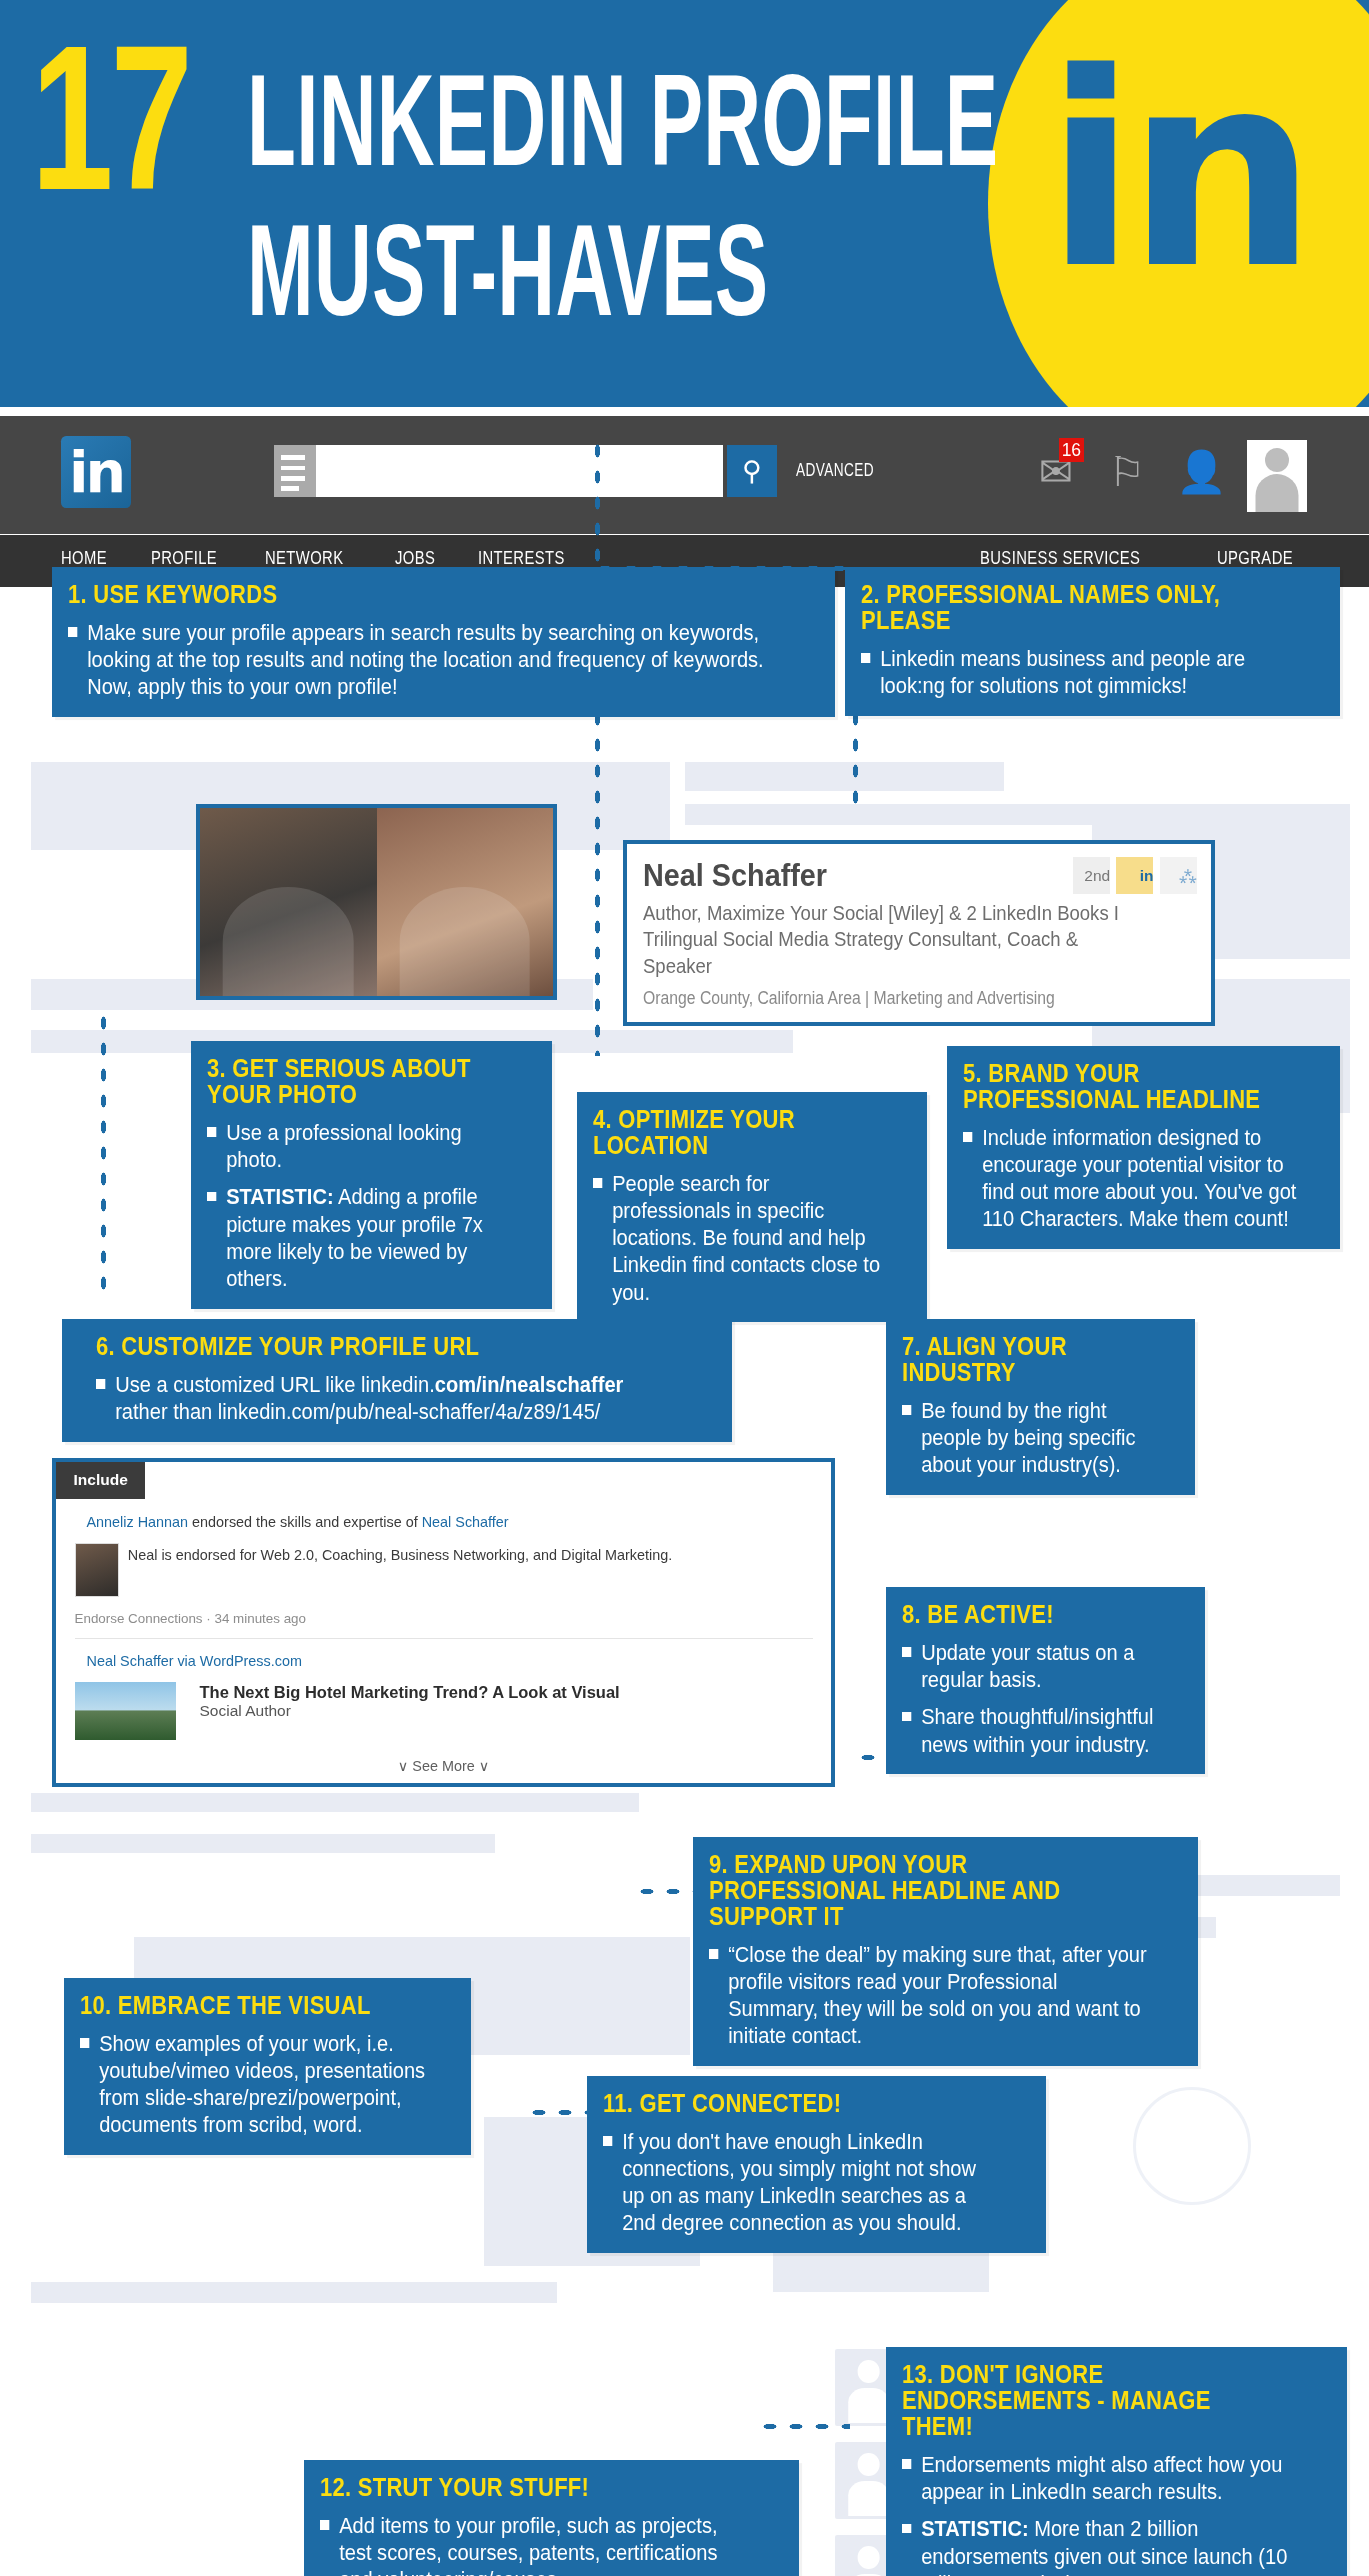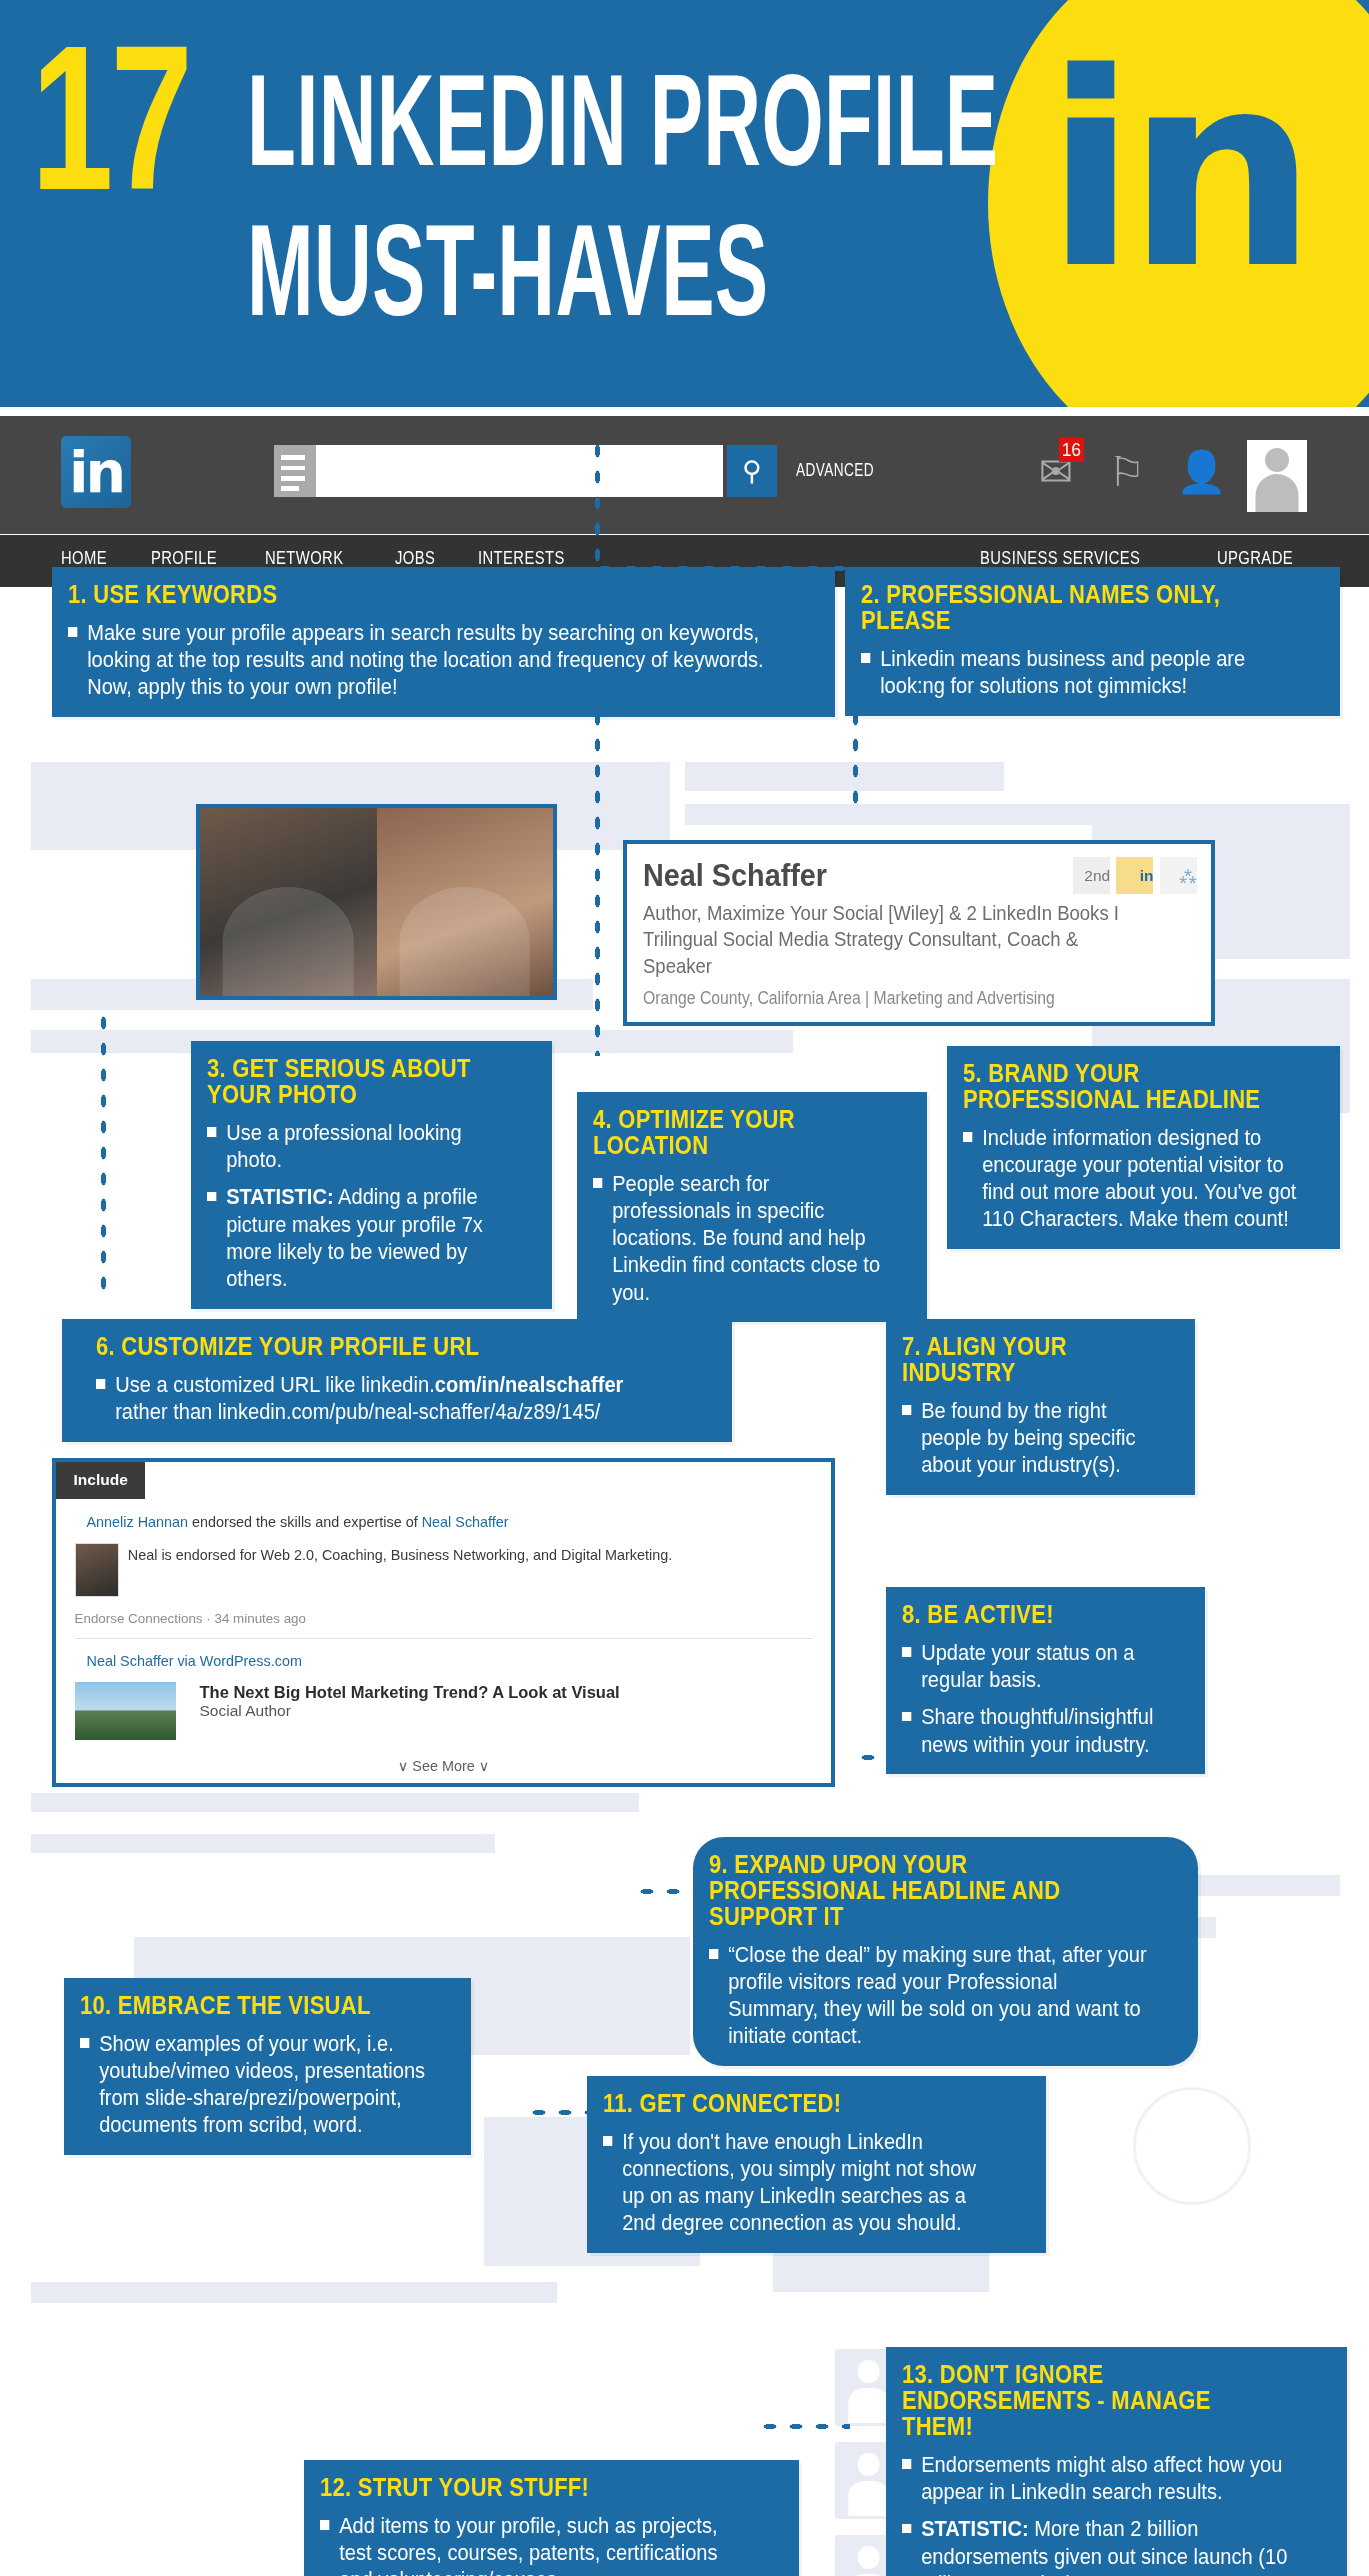--- a/index.html
+++ b/index.html
@@ -386,21 +386,21 @@
 </div>
 
 <div class="tip" style="left:886px; top:1587px; width:319px;">
   <h3>8. BE ACTIVE!</h3>
   <ul>
     <li>Update your status on a regular basis.</li>
     <li>Share thoughtful/insightful news within your industry.</li>
   </ul>
 </div>
 
-<div class="tip" style="left:693px; top:1837px; width:505px;border-radius:31px;">
+<div class="tip" style="left:693px; top:1837px; width:505px;">
   <h3>9. EXPAND UPON YOUR PROFESSIONAL HEADLINE AND SUPPORT IT</h3>
   <ul>
     <li>“Close the deal” by making sure that, after your profile visitors read your Professional Summary, they will be sold on you and want to initiate contact.</li>
   </ul>
 </div>
 
 <div class="tip" style="left:64px; top:1978px; width:407px;">
   <h3>10. EMBRACE THE VISUAL</h3>
   <ul>
     <li>Show examples of your work, i.e. youtube/vimeo videos, presentations from slide-share/prezi/powerpoint, documents from scribd, word.</li>

